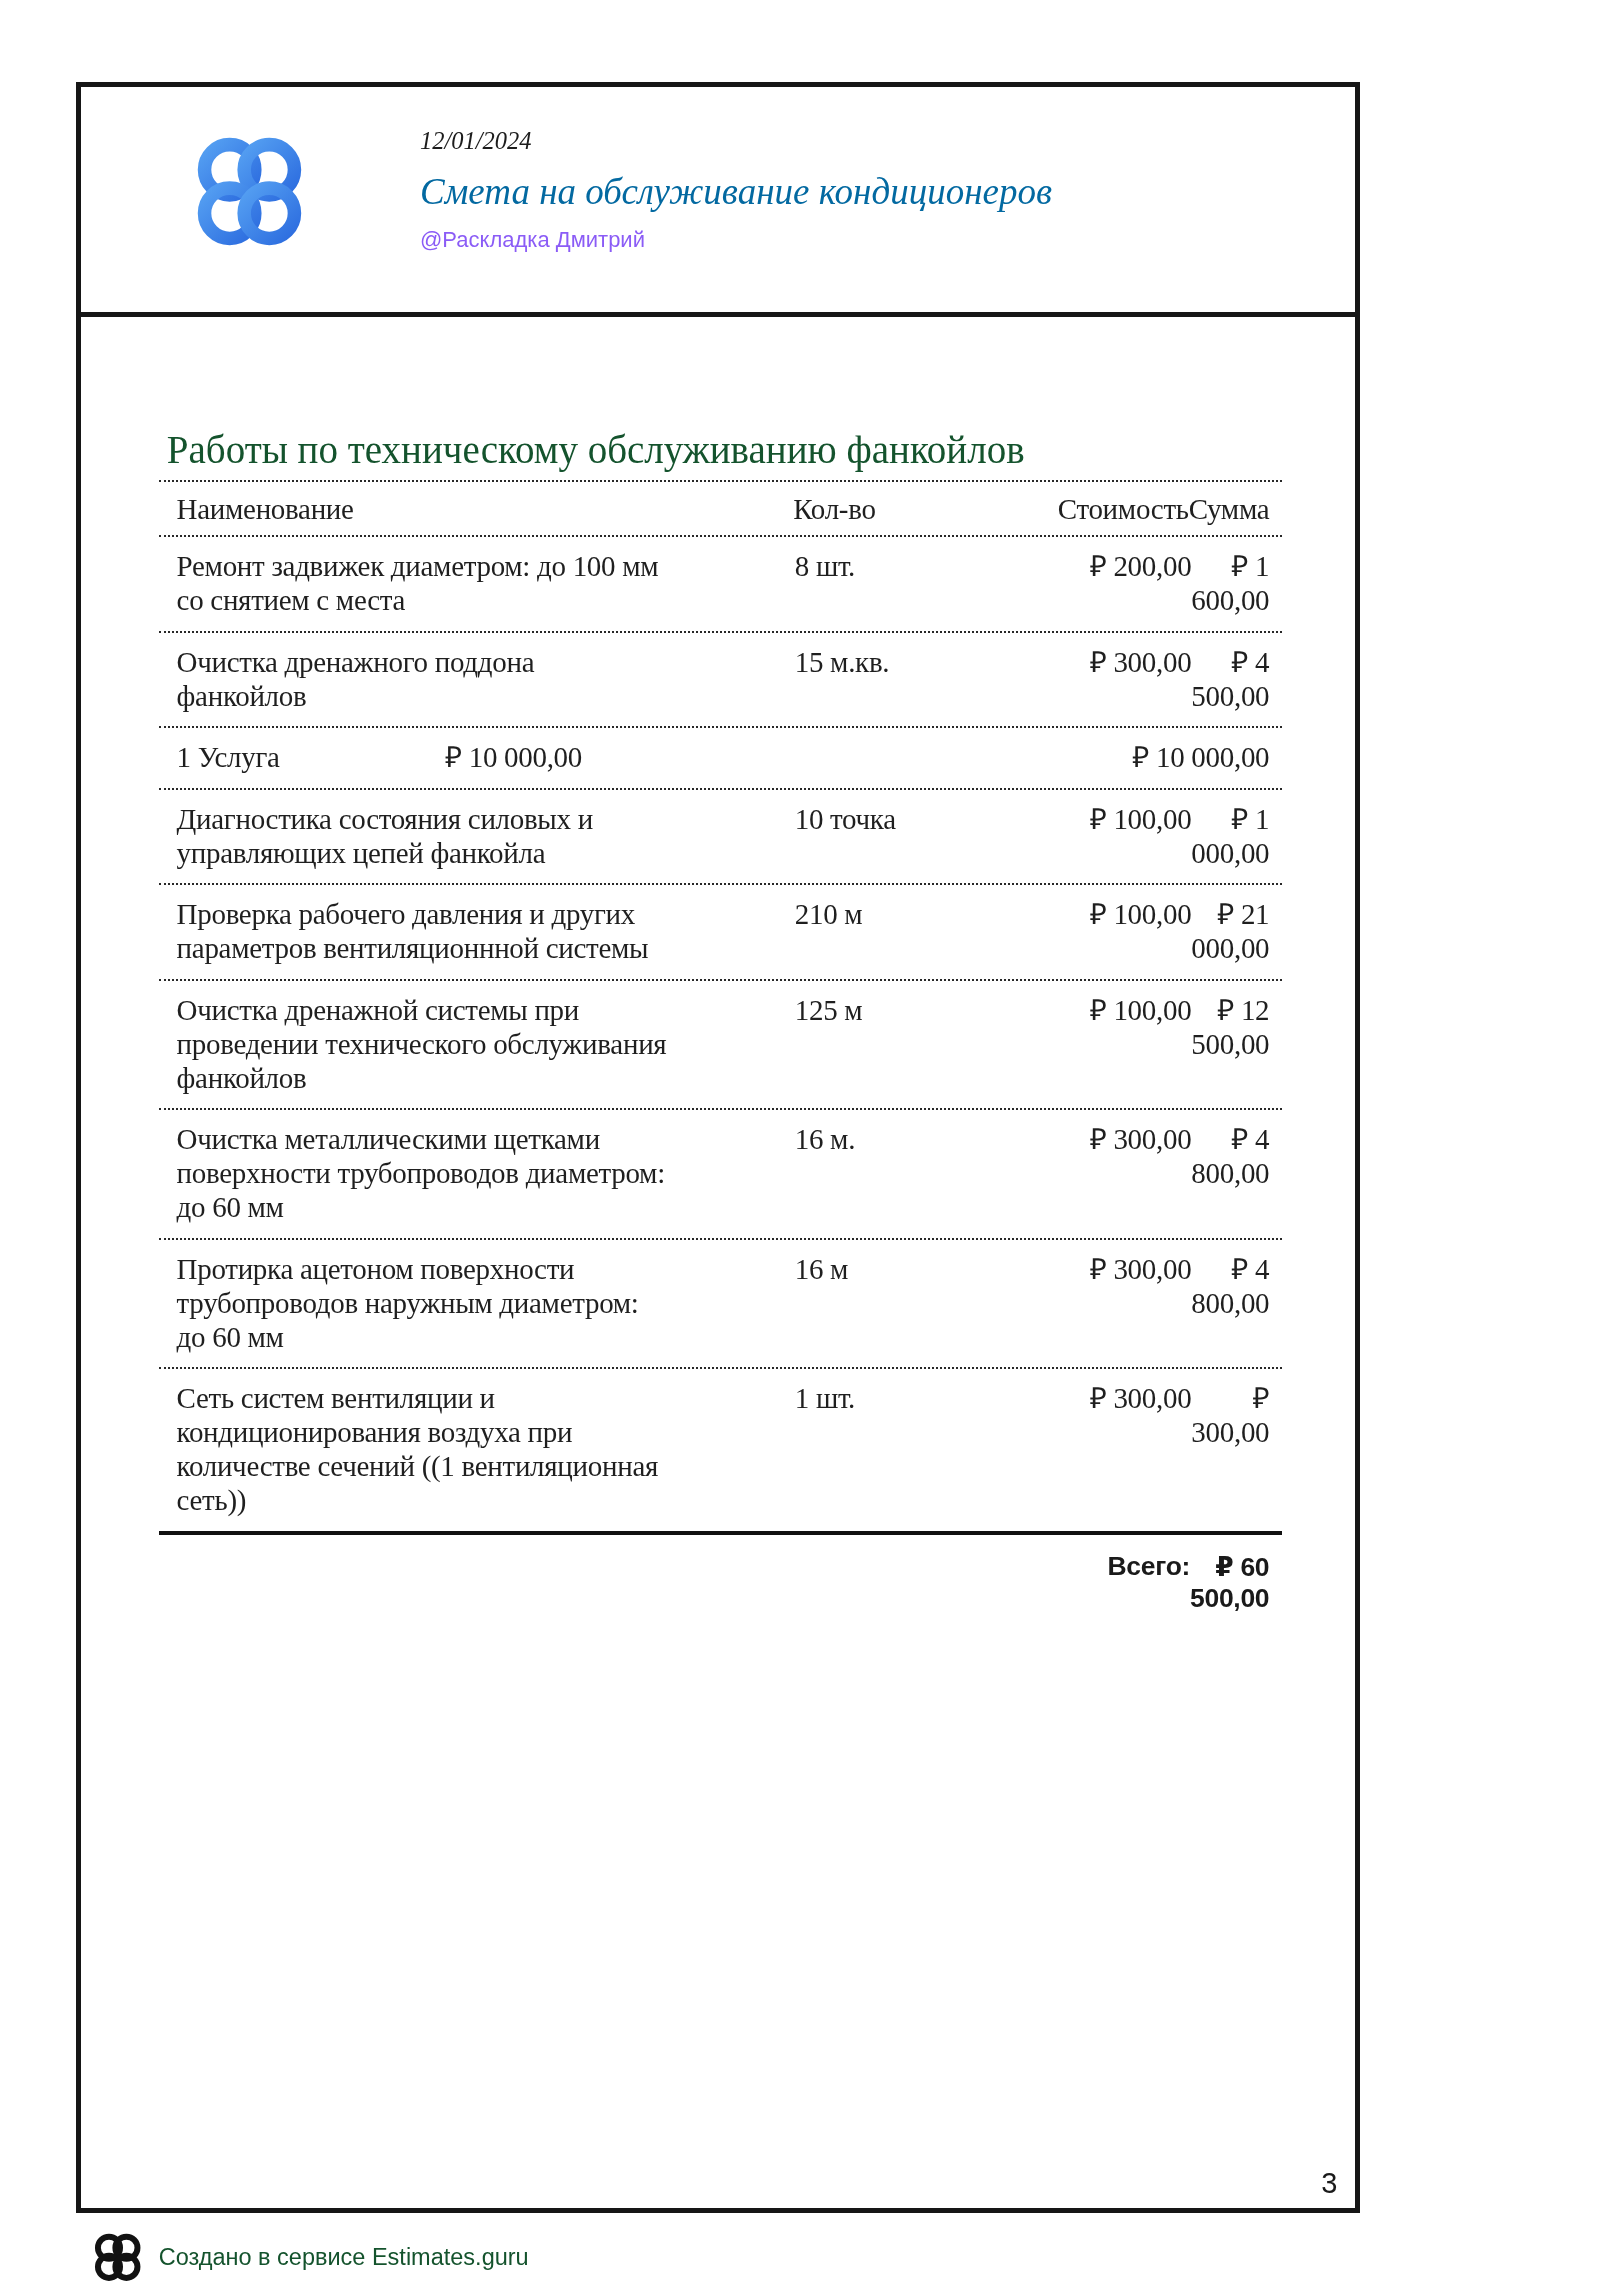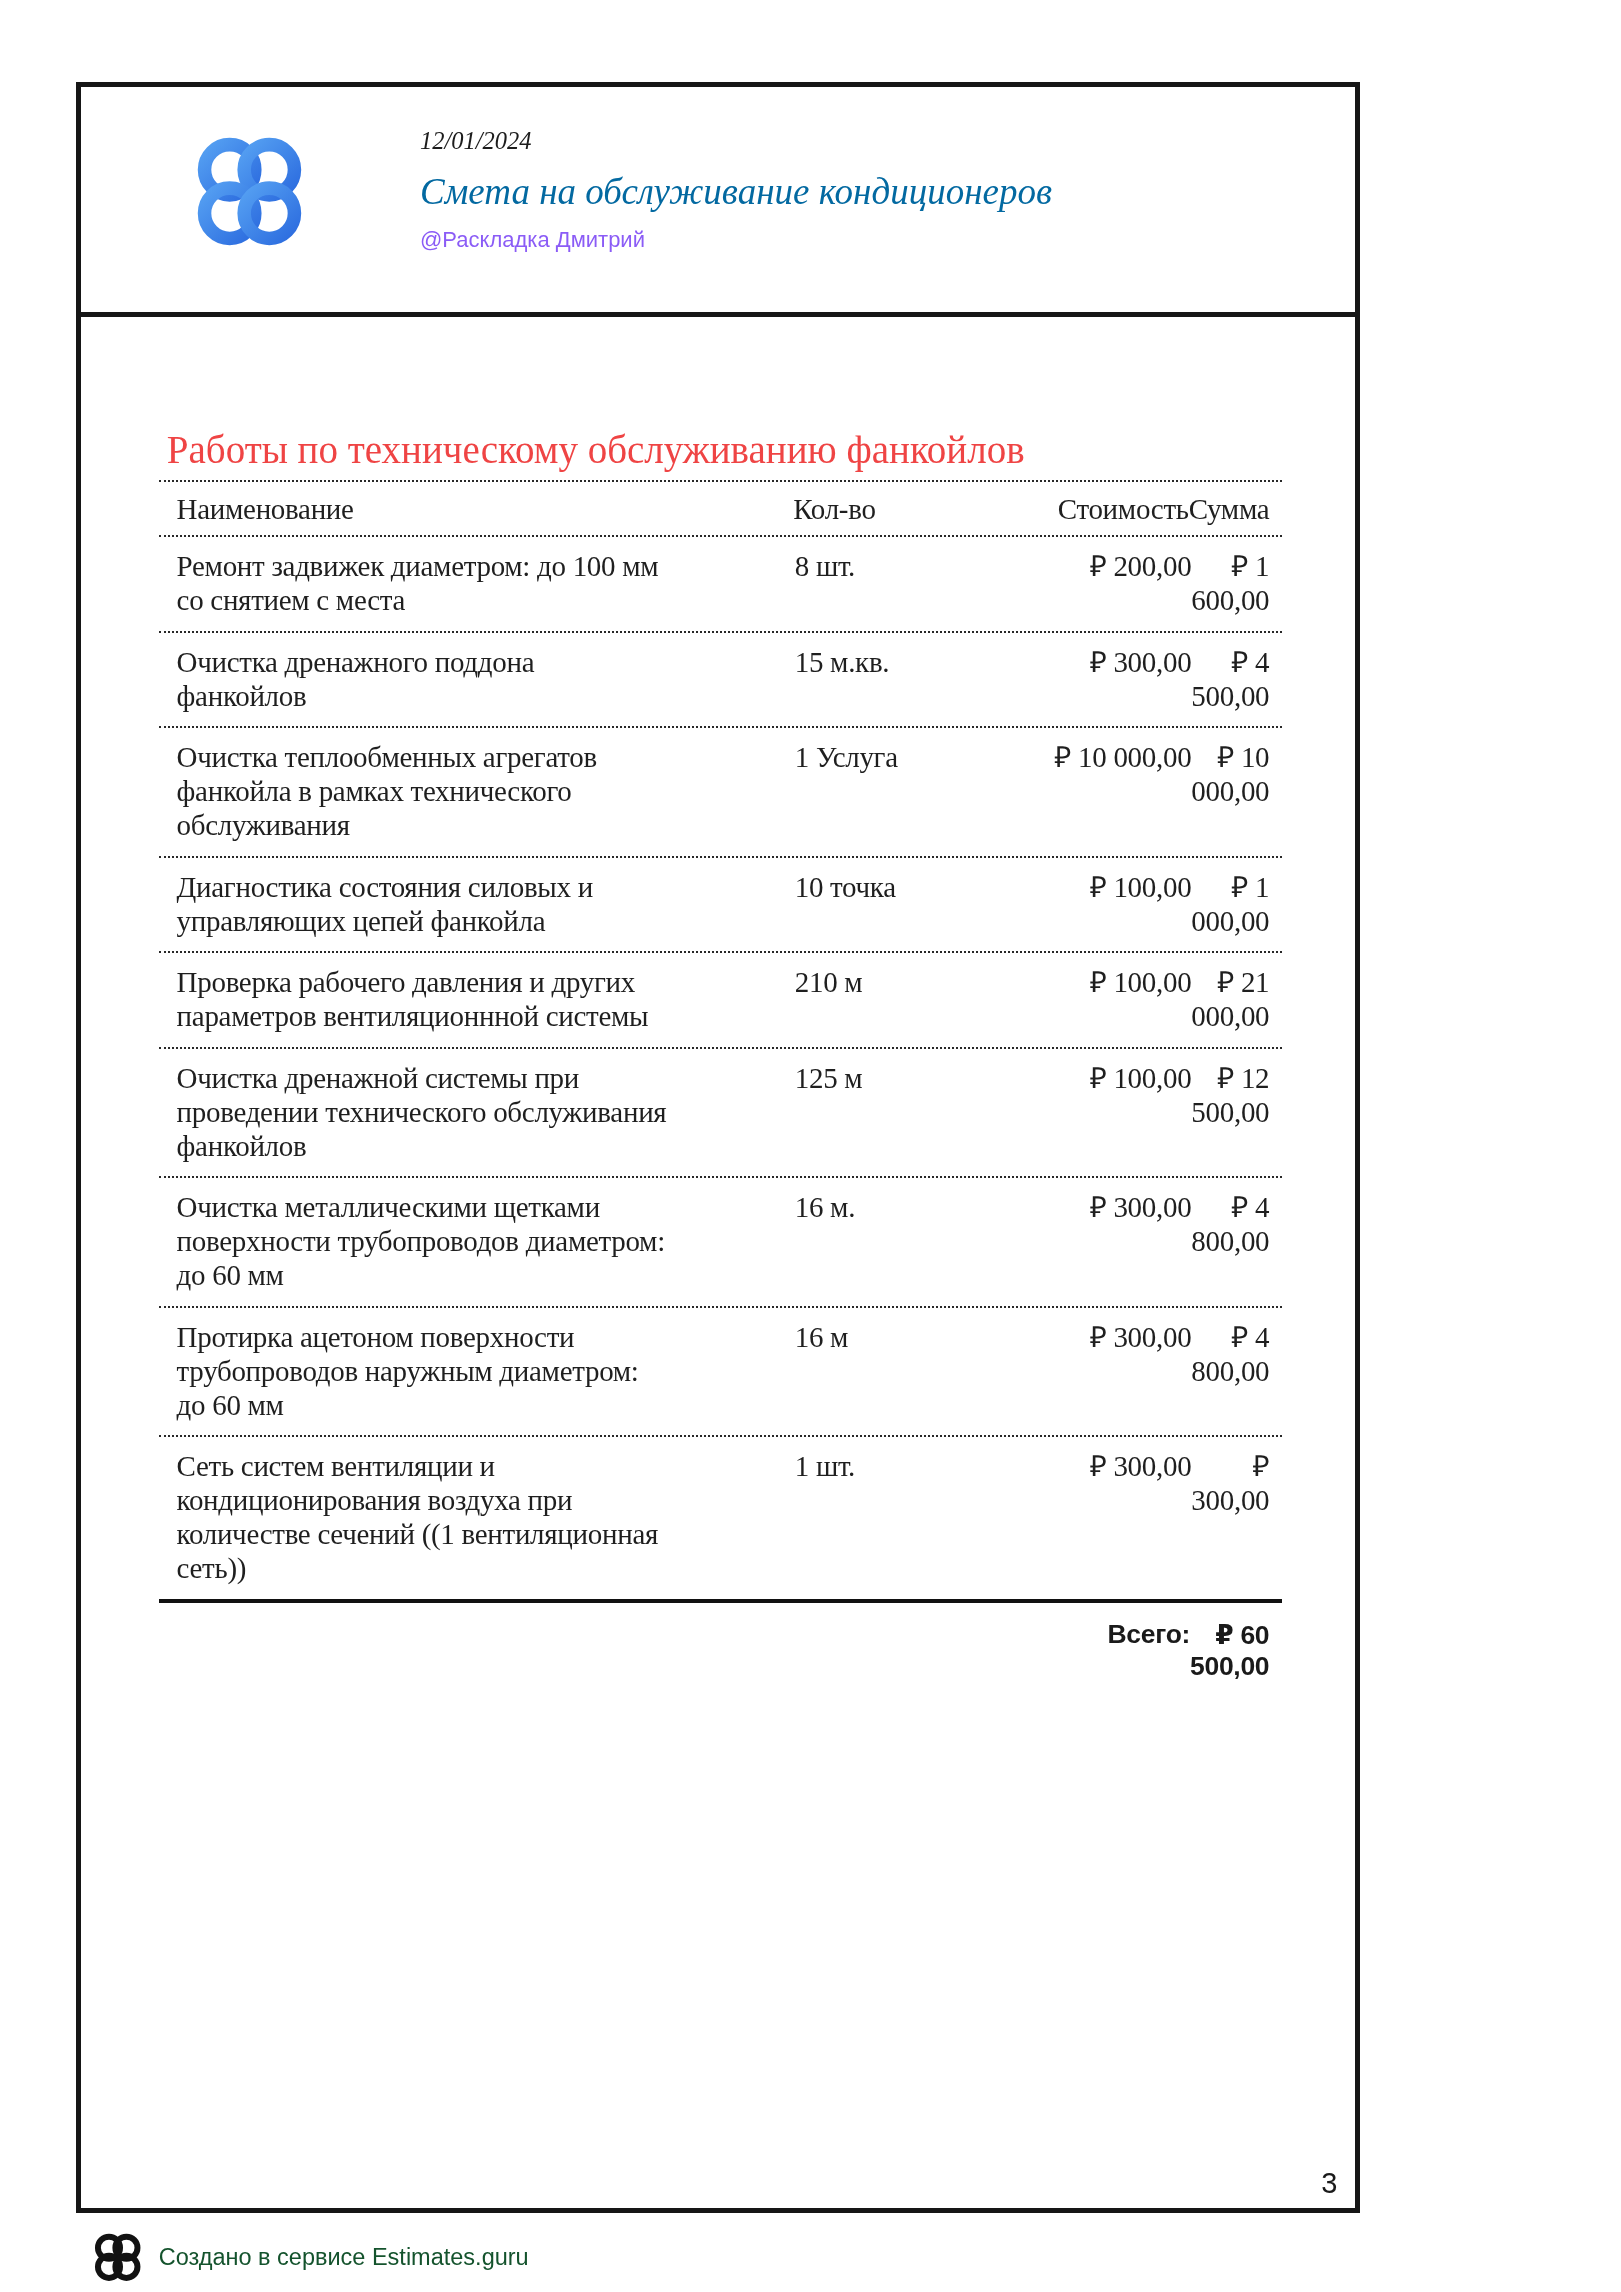--- a/index.html
+++ b/index.html
@@ -24,21 +24,21 @@
     font-size:37px;line-height:45px;margin-top:13.7px;color:#0369a1;font-style:italic;
   }
   .doc-author{
     font-family:Liberation Sans, sans-serif;
     font-size:22px;line-height:29px;margin-top:11.8px;color:#8b5cf6;
   }
   
   .content{margin:0 73px 0 78px;}
   .section-title{
     font-family:"Liberation Serif","DejaVu Serif",serif;
-    font-size:39px;line-height:49px;margin:108px 0 5.9px 7.8px;color:#ef4444;
+    font-size:39px;line-height:49px;margin:108px 0 5.9px 7.8px;color:#14532d;
   }
   .etable{border-bottom:4.9px solid #111;}
   .trow{
     display:flex;align-items:flex-start;
     padding:11.8px 0 13.7px;border-bottom:2.9px dotted #282828;
     font-size:29px;line-height:34px;letter-spacing:-0.3px;color:#1f1f1f;font-family:Liberation Serif, serif;
   }
   .trow.head{border-top:2.9px dotted #282828;padding:9.8px 0 9.8px;}
   .trow.last{border-bottom:none;}
   .c-name{width:629px;box-sizing:border-box;padding-left:17.6px;padding-right:110px;}
@@ -101,21 +101,20 @@
   </div>
 
   <div class="trow">
     <div class="c-name">Очистка дренажного поддона фанкойлов</div>
     <div class="c-qty">15 м.кв.</div>
     <div class="c-cost">₽ 300,00</div>
     <div class="c-sum">₽ 4 500,00</div>
   </div>
 
   <div class="trow">
-    <div class="c-name">Очистка теплообменных агрегатов фанкойла в рамках технического обслуживания</div>
     <div class="c-qty">1 Услуга</div>
     <div class="c-cost">₽ 10 000,00</div>
     <div class="c-sum">₽ 10 000,00</div>
   </div>
 
   <div class="trow">
     <div class="c-name">Диагностика состояния силовых и управляющих цепей фанкойла</div>
     <div class="c-qty">10 точка</div>
     <div class="c-cost">₽ 100,00</div>
     <div class="c-sum">₽ 1 000,00</div>

